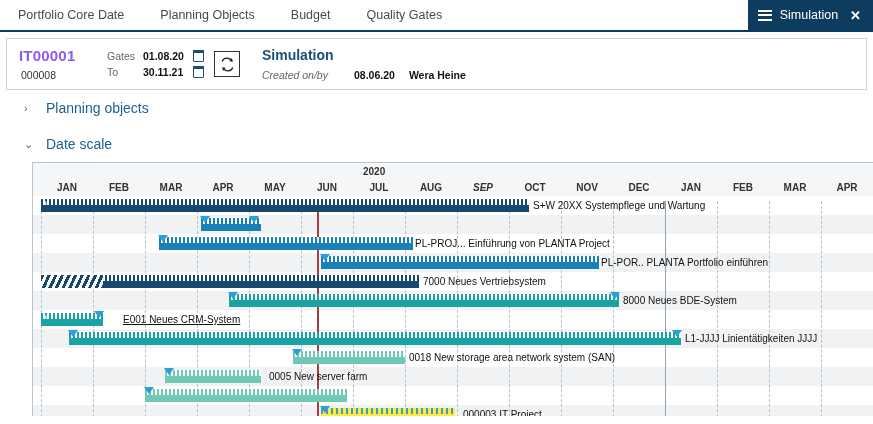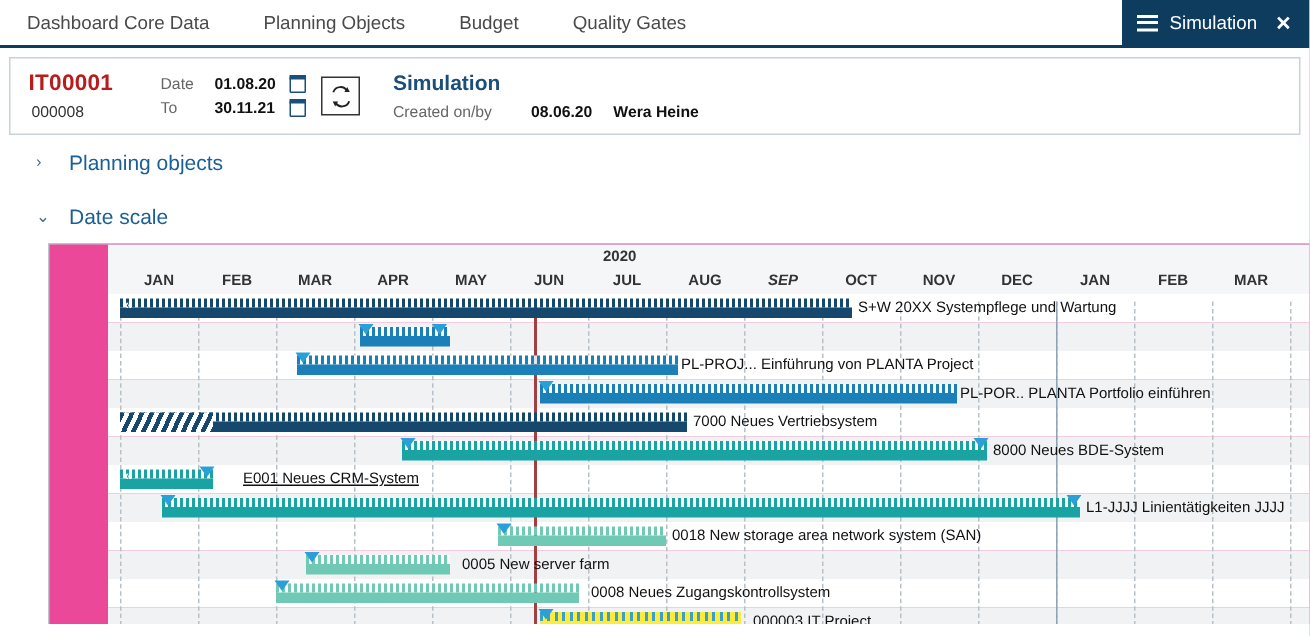--- a/index.html
+++ b/index.html
@@ -57,63 +57,62 @@
   .header{
     margin:6px 6px 0 6px;
     border:1px solid #c8d2da;
     height:52px;
     display:flex;
     align-items:center;
     background:#fff;
     position:relative;
   }
   .hdr-id-col{width:100px; padding-left:12px;}
-  .hdr-id{font-size:15px;font-weight:bold;color:#b91c1c;letter-spacing:.2px;}
+  .hdr-id{font-size:15px;font-weight:bold;color:#8b5cf6;letter-spacing:.2px;}
   .hdr-sub{font-size:10.5px;color:#333;margin-top:5px;padding-left:2px;}
   .hdr-name-col{width:285px;}
   .hdr-name{font-size:15px;font-weight:bold;color:#1a4f7a;}
   .hdr-placeholder{font-size:11px;color:#333;margin-top:5px;}
 
   .hdr-dates{display:flex;flex-direction:column;gap:4px;font-size:10.5px;color:#555;}
   .dline{display:flex;align-items:center;gap:8px;}
   .dlabel{width:28px;color:#666;}
   .dval{color:#111;font-weight:bold;font-size:10.5px;width:42px;}
   .cal-icon{width:11px;height:11px;border:1.3px solid #1a4f7a;border-radius:1px;position:relative;display:inline-block;}
   .cal-icon:before{content:"";position:absolute;left:-1.3px;right:-1.3px;top:-1.3px;height:3px;background:#1a4f7a;}
 
   .sim-icon-box{
     width:26px;height:26px;border:1.5px solid #333;margin-left:10px;
     display:flex;align-items:center;justify-content:center;cursor:pointer;
   }
   .hdr-sim{margin-left:22px;}
   .hdr-sim-title{font-size:14px;font-weight:bold;color:#1a4f7a;}
   .hdr-sim-row{display:flex;gap:14px;margin-top:6px;font-size:10.5px;align-items:center;}
-  .hdr-sim-row .lbl{color:#666;width:78px;}
+  .hdr-sim-row .lbl{color:#666;width:78px;font-style:italic;}
   .hdr-sim-row .v{color:#111;font-weight:bold;}
 
   
   .section{
     display:flex;align-items:center;gap:12px;
     padding-left:24px;height:36px;cursor:pointer;
   }
   .chev{color:#4a6b8a;font-size:11px;width:10px;display:inline-block;}
   .section-label{font-size:14px;color:#1a5f96;}
 
   
   .gantt{
     position:relative;
     margin-left:32px;
     margin-right:0px;
     width:841px;
     height:254px;
     overflow:hidden;
     border-left:1px solid #b9c4cf;
     border-top:1px solid #b9c4cf;
-    background:#ec4899;
-    padding-left:39px;
+    background:#4d7c0f;
   }
   .scale{
     position:relative;height:38px;background:#f5f6f7;
     border-bottom:1px solid #9aa7b3;
   }
   .year-lbl{
     position:absolute;top:3px;font-size:10px;color:#333;font-weight:bold;
   }
   .mon{
     position:absolute;top:19px;font-size:10px;color:#333;font-weight:bold;
@@ -149,21 +148,21 @@
   .chev-left{
     position:absolute;font-size:9px;color:#fff;font-weight:bold;top:-1px;left:3px;
     letter-spacing:-2px;
   }
 </style>
 </head>
 <body>
 
 <div class="tabbar">
   <div class="tabs">
-    <div class="tab">Dashboard Core Data</div>
+    <div class="tab">Portfolio Core Date</div>
     <div class="tab">Planning Objects</div>
     <div class="tab">Budget</div>
     <div class="tab">Quality Gates</div>
   </div>
   <div class="tab-active">
     <span class="burger">
         <i></i>
         <i></i>
         <i></i>
       </span>
@@ -173,21 +172,21 @@
 </div>
 
 <div class="header">
   <div class="hdr-id-col">
     <div class="hdr-id">IT00001</div>
     <div class="hdr-sub">000008</div>
   </div>
 
   <div class="hdr-dates">
     <div class="dline">
-      <span class="dlabel">Date</span>
+      <span class="dlabel">Gates</span>
       <span class="dval">01.08.20</span>
       <span class="cal-icon"></span>
     </div>
     <div class="dline">
       <span class="dlabel">To</span>
       <span class="dval">30.11.21</span>
       <span class="cal-icon"></span>
     </div>
   </div>
 
@@ -331,21 +330,20 @@
         <div class="dot" style="background: repeating-linear-gradient(90deg, rgb(111, 201, 180) 0px, rgb(111, 201, 180) 2px, rgba(255, 255, 255, 0.85) 2px, rgba(255, 255, 255, 0.85) 4px);"></div>
         <div class="sol" style="background: rgb(111, 201, 180);"></div>
       </div>
       <div class="marker" style="left: 131px; top: 167px;"></div>
       <div class="blabel" style="left: 236px; top: 169px;">0005 New server farm</div>
       <div class="bar" style="left: 112px; width: 202px; top: 188px;">
         <div class="dot" style="background: repeating-linear-gradient(90deg, rgb(111, 201, 180) 0px, rgb(111, 201, 180) 2px, rgba(255, 255, 255, 0.85) 2px, rgba(255, 255, 255, 0.85) 4px);"></div>
         <div class="sol" style="background: rgb(111, 201, 180);"></div>
       </div>
       <div class="marker" style="left: 111px; top: 186px;"></div>
-      <div class="blabel" style="left: 322px; top: 188px;">0008 Neues Zugangskontrollsystem</div>
       <div class="bar" style="left: 288px; width: 134px; top: 207px;">
         <div class="dot" style="background: repeating-linear-gradient(90deg, rgb(58, 160, 200) 0px, rgb(58, 160, 200) 2px, rgb(255, 235, 59) 2px, rgb(255, 235, 59) 5px);"></div>
         <div class="sol" style="background: rgb(255, 235, 59);"></div>
       </div>
       <div class="marker" style="left: 287px; top: 205px;"></div>
       <div class="blabel" style="left: 430px; top: 207px;">000003 IT Project</div>
     </div>
 </div>
 
 </body></html>

